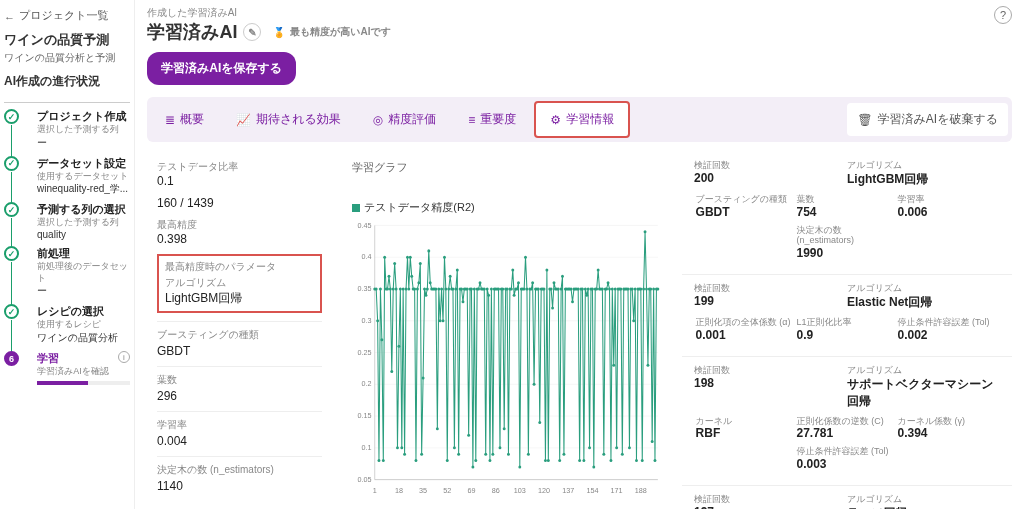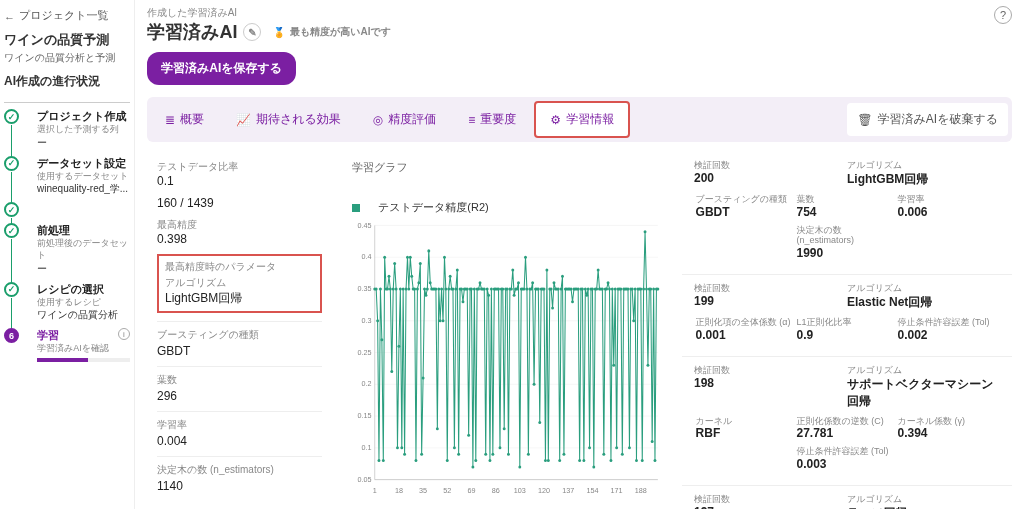--- a/index.html
+++ b/index.html
@@ -43,21 +43,21 @@
 .col2 { flex: 1; padding: 8px 10px; }
 .col3 { width: 330px; overflow-y: auto; }
 
 .kv { margin-bottom: 8px; }
 .kv .k { font-size: 10px; color: #888; }
 .kv .v { font-size: 12px; color: #222; font-weight: 500; }
 .red-box { border: 2px solid #d9534f; padding: 4px 6px; margin-bottom: 8px; }
 .subhdr { font-size: 10px; color: #888; border-top: 1px solid #eee; padding-top: 6px; margin-bottom: 2px; }
 
 .chart-title { font-size: 11px; color: #666; margin-bottom: 4px; }
-.legend { font-size: 11px; color: #333; margin-bottom: 4px; display: flex; align-items: center; gap: 18px; margin-top: 25px; }
+.legend { font-size: 11px; color: #333; margin-bottom: 4px; display: flex; align-items: center; gap: 4px; margin-top: 25px; }
 .legend .sq { width: 8px; height: 8px; background: #2a9e7e; }
 .chart-box { width: 100%; height: 280px; }
 
 .panel { border-bottom: 1px solid #eee; padding: 8px 12px; }
 .prow { display: flex; flex-wrap: wrap; gap: 0; justify-content: center; }
 .pkv { width: 33%; margin-bottom: 6px; }
 .pkv.w2 { width: 50%; }
 .pkv .k { font-size: 9px; color: #888; line-height: 1.2; }
 .pkv .v { font-size: 12px; font-weight: 600; color: #222; }
 
@@ -95,20 +95,27 @@
   <div class="txt">
     <div style="display:flex">
               <div class="name">データセット設定</div>
             </div>
     <div class="desc">使用するデータセット</div>
     <div class="val">winequality-red_学...</div>
   </div>
         </div>
         <div class="step">
           <div class="dot">✓</div>
+  <div class="txt">
+    <div style="display:flex">
+              <div class="name">予測する列の選択</div>
+            </div>
+    <div class="desc">選択した予測する列</div>
+    <div class="val">quality</div>
+  </div>
         </div>
         <div class="step">
           <div class="dot">✓</div>
   <div class="txt">
     <div style="display:flex">
               <div class="name">前処理</div>
             </div>
     <div class="desc">前処理後のデータセット</div>
     <div class="val">ー</div>
   </div>

